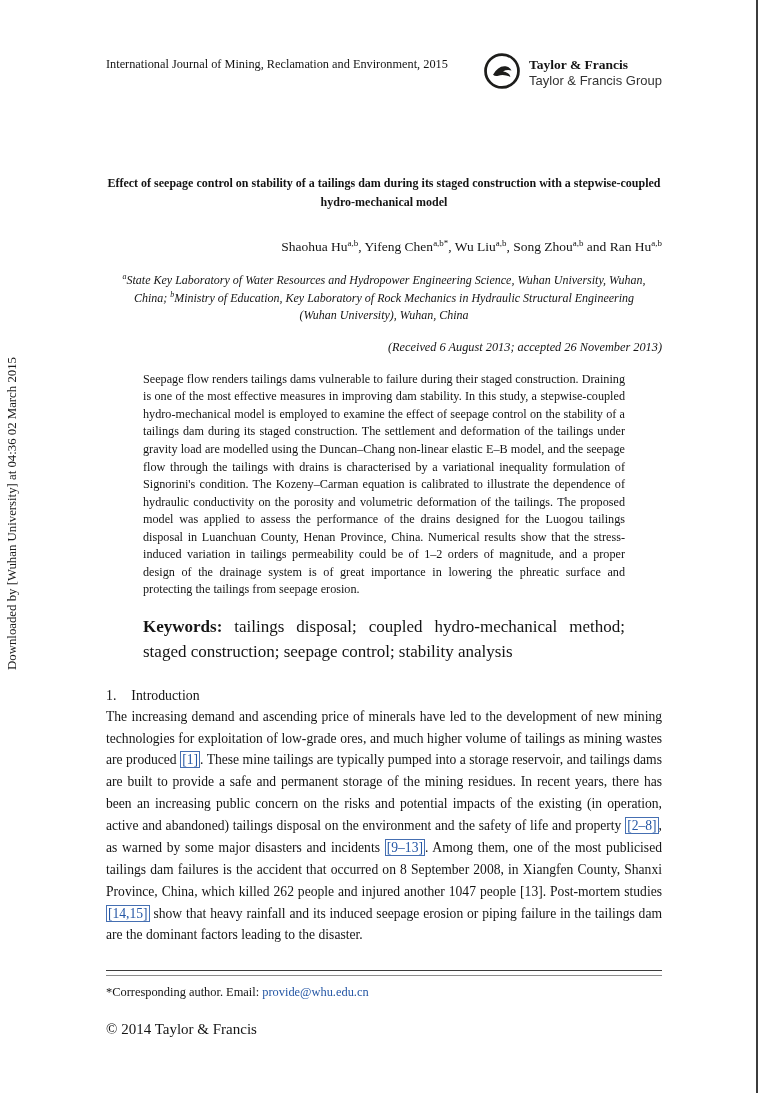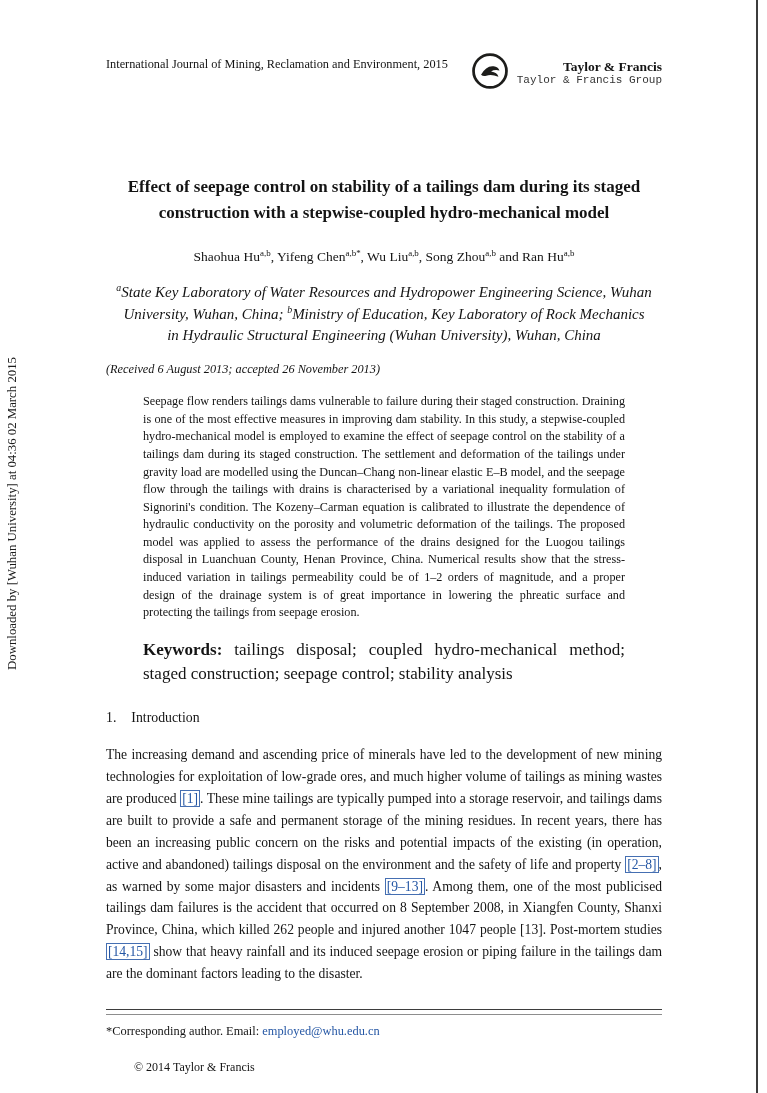--- a/index.html
+++ b/index.html
@@ -22,54 +22,54 @@
     position:absolute; left:5px; top:357px;
     writing-mode:vertical-rl;
     transform:rotate(180deg);
     font-size:12.8px; color:#1a1a1a; white-space:nowrap;
   }
 
   .content { position:absolute; left:106px; top:0; width:556px; }
 
   .header-row { display:flex; justify-content:space-between; align-items:flex-start; margin-top:56px; }
   .journal-info { font-size:12.3px; line-height:1.45; }
-  .logo { display:flex; align-items:center; gap:8px; margin-top:-4px;text-align:right; }
+  .logo { display:flex; align-items:center; gap:8px; margin-top:-4px; }
   .logo-text .name { font-size:13.5px; font-weight:bold; line-height:1.1; }
-  .logo-text .group { font-family:Liberation Mono, monospace; font-size:11px; color:#333; margin-top:0; }
+  .logo-text .group { font-family:Liberation Sans, sans-serif; font-size:13px; color:#333; margin-top:0; }
 
-  .title { margin-top:80px; font-size:17px; font-weight:bold; text-align:center; line-height:1.55; }
-  .authors { text-align:center; margin-top:22px; font-size:13.5px; }
+  .title { margin-top:80px; font-size:12px; font-weight:bold; text-align:center; line-height:1.55; }
+  .authors { text-align:right; margin-top:28px; font-size:13.5px; }
   sup { font-size:0.66em; line-height:0; vertical-align:super; }
 
-  .affiliations { text-align:center; font-style:italic; font-size:15px; margin-top:17px; line-height:1.46; padding:0 10px; }
-  .received { text-align:left; font-style:italic; font-size:12.3px; margin-top:15px; }
+  .affiliations { text-align:center; font-style:italic; font-size:12px; margin-top:17px; line-height:1.46; padding:0 10px; }
+  .received { text-align:right; font-style:italic; font-size:12.3px; margin-top:15px; }
 
   .abstract { margin:16px 0 16px 37px; width:482px; text-align:justify; font-size:12.2px; line-height:1.44; }
   .keywords { margin:12px 0 0 37px; width:482px; text-align:justify; font-size:17px; line-height:1.46; }
   .kw-label { font-weight:bold; }
 
   .section-heading { margin-top:23px; font-size:13.8px; font-weight:normal; }
   .section-heading .num { display:inline-block; margin-right:15px; }
 
-  .body-par { margin-top:18px; text-align:justify; font-size:13.6px; line-height:1.61; }
+  .body-par { margin-top:2px; text-align:justify; font-size:13.6px; line-height:1.61; }
 
   .cite {
     color:var(--link);
     border:1px solid rgba(36,86,164,0.85);
     padding:0 1px;
     cursor:pointer;
   }
 
   .footnote-rules { margin-top:24px; }
   .rule1 { border-top:1.5px solid #3d3d3d; }
   .rule2 { border-top:1px solid #8d8d8d; margin-top:4px; }
   .footnote { margin-top:9px; font-size:12.4px; }
   .email { color:var(--link); text-decoration:none; cursor:pointer; }
 
-  .copyright { margin-top:21px; font-size:12px;margin-left:28px; }
+  .copyright { margin-top:21px; font-size:15px; }
 </style>
 </head>
 <body>
 
 <div class="page-edge"></div>
 
 <div class="download-banner">Downloaded by [Wuhan University] at 04:36 02 March 2015</div>
 
 <div class="content">
 
@@ -105,17 +105,17 @@
 
   <h2 class="section-heading"><span class="num">1.</span><span>Introduction</span></h2>
 
   <p class="body-par"><span>The increasing demand and ascending price of minerals have led to the development of new mining technologies for exploitation of low-grade ores, and much higher volume of tailings as mining wastes are produced </span><span class="cite">[1]</span><span>. These mine tailings are typically pumped into a storage reservoir, and tailings dams are built to provide a safe and permanent storage of the mining residues. In recent years, there has been an increasing public concern on the risks and potential impacts of the existing (in operation, active and abandoned) tailings disposal on the environment and the safety of life and property </span><span class="cite">[2–8]</span><span>, as warned by some major disasters and incidents </span><span class="cite">[9–13]</span><span>. Among them, one of the most publicised tailings dam failures is the accident that occurred on 8 September 2008, in Xiangfen County, Shanxi Province, China, which killed 262 people and injured another 1047 people [13]. Post-mortem studies </span><span class="cite">[14,15]</span><span> show that heavy rainfall and its induced seepage erosion or piping failure in the tailings dam are the dominant factors leading to the disaster.</span></p>
 
   <div class="footnote-rules">
     <div class="rule1"></div>
     <div class="rule2"></div>
   </div>
 
-  <p class="footnote"><span>*Corresponding author. Email: </span><a class="email">employed@whu.edu.cn</a></p>
+  <p class="footnote"><span>*Corresponding author. Email: </span><a class="email">provide@whu.edu.cn</a></p>
 
   <p class="copyright">© 2014 Taylor &amp; Francis</p>
 
 </div>
 
 </body></html>

